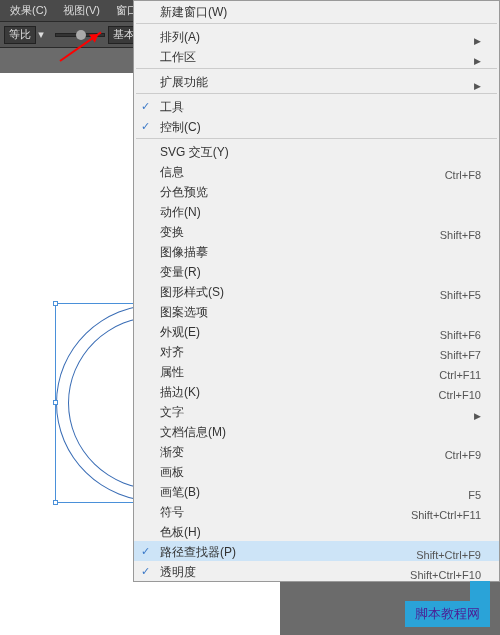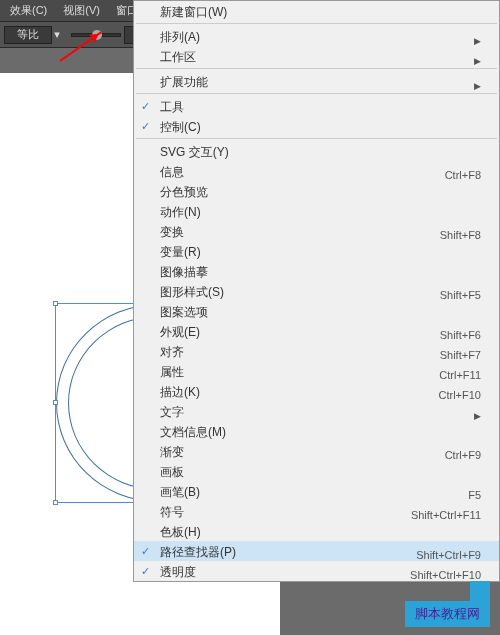--- a/index.html
+++ b/index.html
@@ -1,21 +1,21 @@
 <!DOCTYPE html>
 <html><head>
 <meta charset="utf-8">
 <style>
 *{margin:0;padding:0;box-sizing:border-box;font-family:"Microsoft YaHei",sans-serif}
 body{width:500px;height:635px;background:#fff;position:relative;overflow:hidden}
 .topbar{height:22px;background:#4a4a4a;border-bottom:1px solid #2a2a2a;display:flex;align-items:center;padding-left:2px;font-size:11px;color:#ddd}
 .topbar span{padding:3px 8px}
 .toolbar{height:26px;background:#535353;border-bottom:1px solid #2a2a2a;display:flex;align-items:center;font-size:11px;color:#ddd;padding-left:4px}
 .ctrl{display:flex;align-items:center;margin-right:6px}
-.box{background:#3a3a3a;border:1px solid #222;height:18px;padding:0 12px;display:flex;align-items:center}
+.box{background:#3a3a3a;border:1px solid #222;height:18px;padding:0 4px;display:flex;align-items:center}
 .dd{width:10px;height:16px;display:flex;align-items:center;justify-content:center}
 .slider{width:50px;height:4px;background:#333;border:1px solid #222;position:relative;margin:0 3px}
 .knob{position:absolute;width:10px;height:10px;background:#aaa;border-radius:50%;top:-4px;left:20px}
 .canvas{position:absolute;top:48px;left:0;right:0;bottom:0;background:#6b6b6b}
 .paper{position:absolute;top:25px;left:0;width:280px;bottom:0;background:#fff}
 .sel{position:absolute;top:230px;left:55px;width:205px;height:200px;border:1px solid #4a90d9}
 .hnd{position:absolute;width:5px;height:5px;background:#fff;border:1px solid #4a90d9}
 .h1{top:-3px;left:-3px}.h2{top:-3px;left:50%;margin-left:-3px}.h3{top:-3px;right:-3px}
 .h4{top:50%;margin-top:-3px;left:-3px}.h5{top:50%;margin-top:-3px;right:-3px}
 .h6{bottom:-3px;left:-3px}.h7{bottom:-3px;left:50%;margin-left:-3px}.h8{bottom:-3px;right:-3px}
@@ -122,24 +122,24 @@
       <span>分色预览</span>
     </div>
   <div class="mi">
       <span>动作(N)</span>
     </div>
   <div class="mi">
       <span>变换</span>
       <span class="sc">Shift+F8</span>
     </div>
   <div class="mi">
+      <span>图像描摹</span>
+    </div>
+  <div class="mi">
       <span>变量(R)</span>
-    </div>
-  <div class="mi">
-      <span>图像描摹</span>
     </div>
   <div class="mi">
       <span>图形样式(S)</span>
       <span class="sc">Shift+F5</span>
     </div>
   <div class="mi">
       <span>图案选项</span>
     </div>
   <div class="mi">
       <span>外观(E)</span>

